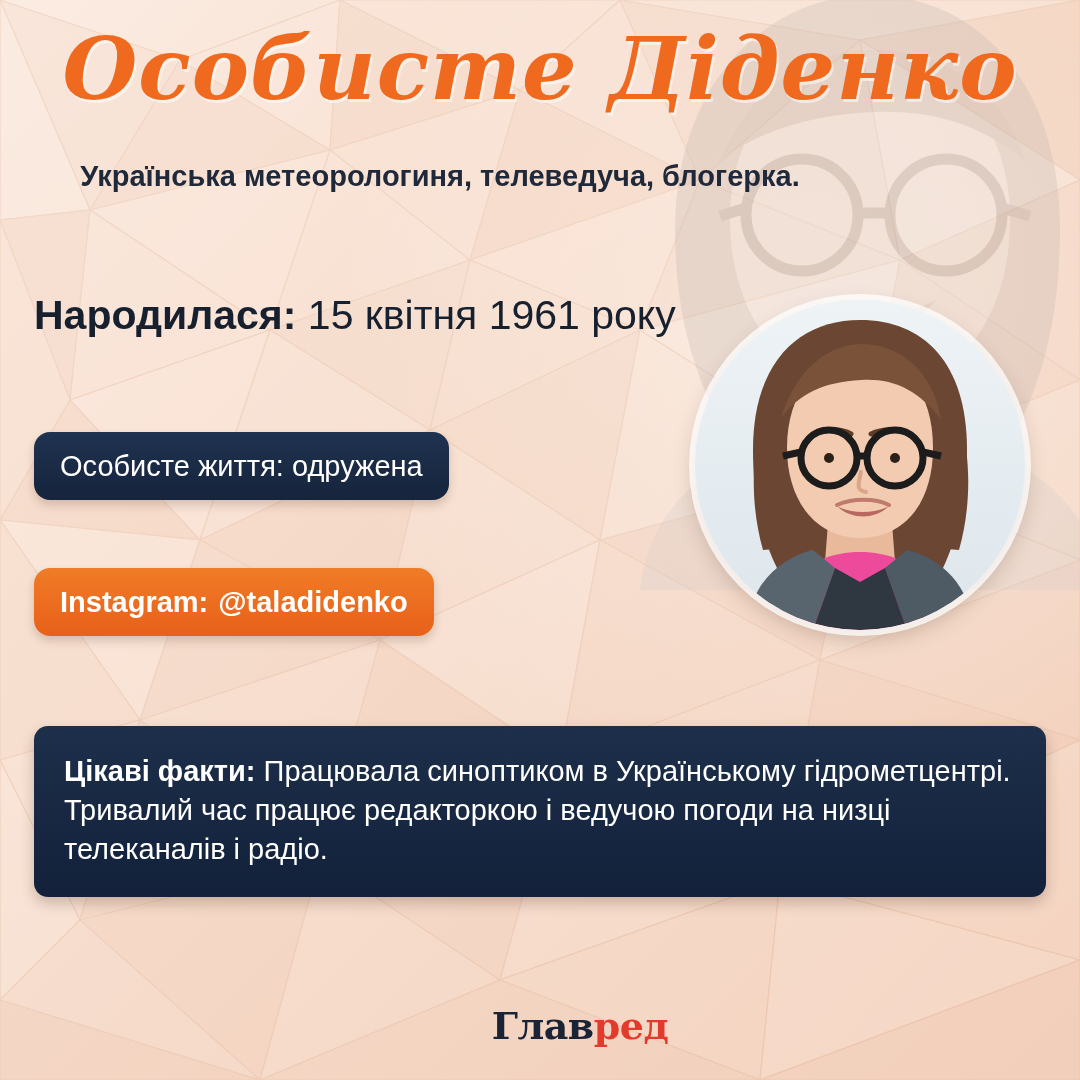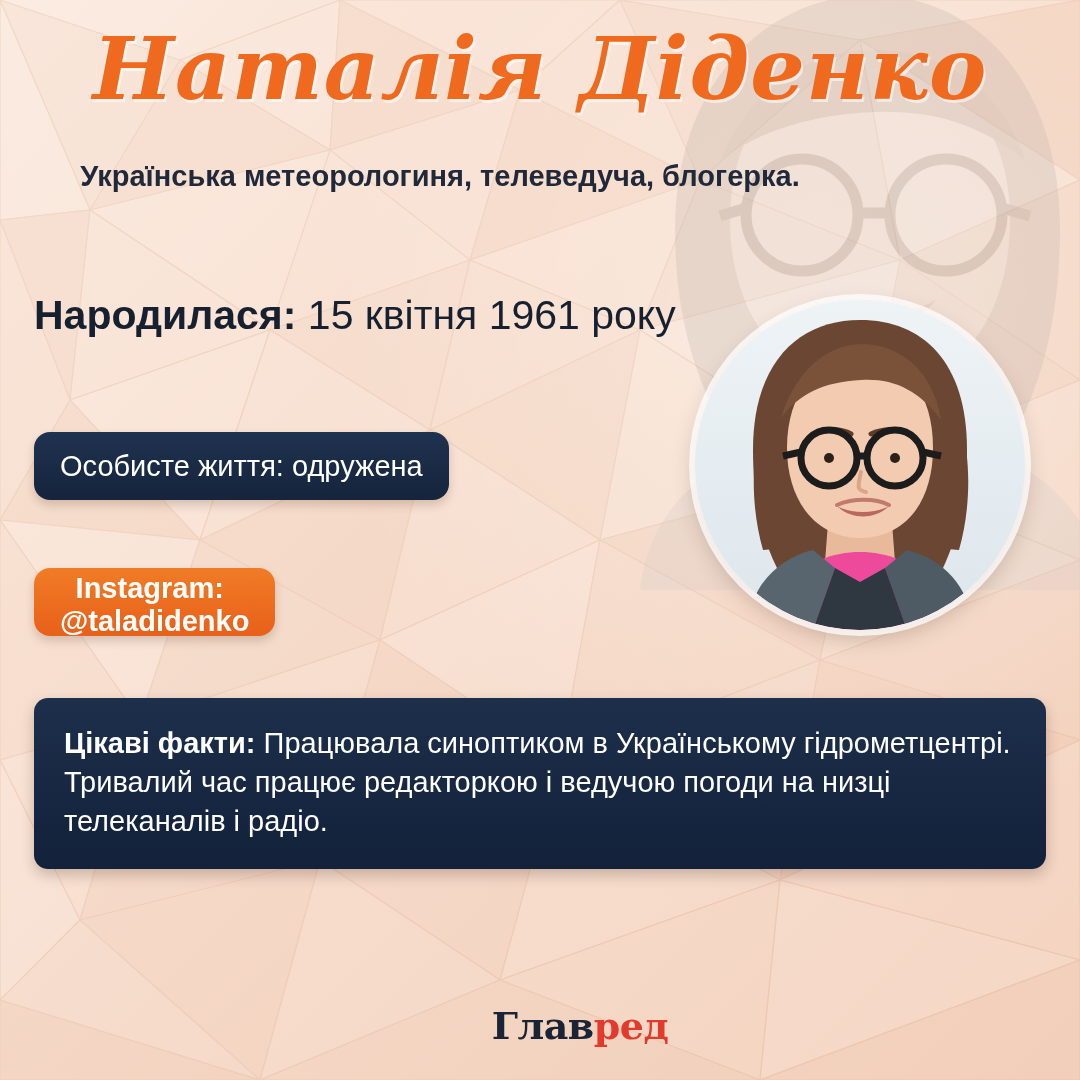--- a/index.html
+++ b/index.html
@@ -96,29 +96,28 @@
     left: 34px;
     background: linear-gradient(180deg, #1f3250 0%, #16243c 100%);
     color: #ffffff;
   }
 
   .pill-orange {
     top: 568px;
     left: 34px;
     background: linear-gradient(180deg, #f07c26 0%, #e8601a 100%);
     color: #ffffff;
-    flex-direction: column;
   }
   .pill-orange b { font-weight: bold; margin-right: 10px; }
   .pill-orange .handle { font-weight: bold; text-align: center; }
 
   .facts {
     position: absolute;
     left: 34px;
-    top: 698px;
+    top: 726px;
     width: 1012px;
     box-sizing: border-box;
     background: linear-gradient(180deg, #1d2f4b 0%, #13213a 100%);
     color: #ffffff;
     border-radius: 14px;
     padding: 26px 30px 28px 30px;
     font-size: 29px;
     line-height: 1.35;
     box-shadow: 0 6px 14px rgba(40,20,10,0.22);
   }
@@ -242,21 +241,21 @@
         <path d="M166 238 L140 246"></path>
         <path d="M422 238 L450 246"></path>
       </g>
 
       <path d="M232 330 C270 372 320 372 356 330 C320 350 270 350 232 330 Z" fill="#e3b3a3"></path>
 
       <path d="M60 620 C70 520 160 460 290 460 C420 460 512 520 524 620 Z" fill="#e7cbbb"></path>
     </g>
   </svg>
 
-  <div class="title">Наталія Діденко</div>
+  <div class="title">Особисте Діденко</div>
 
   <div class="subtitle">Українська метеорологиня, телеведуча, блогерка.</div>
 
   <div class="birth">
     <b>Народилася:</b>
     <span class="val">15 квітня 1961 року</span>
   </div>
 
   <div class="pill pill-dark">
     <span>Особисте життя: одружена</span>

